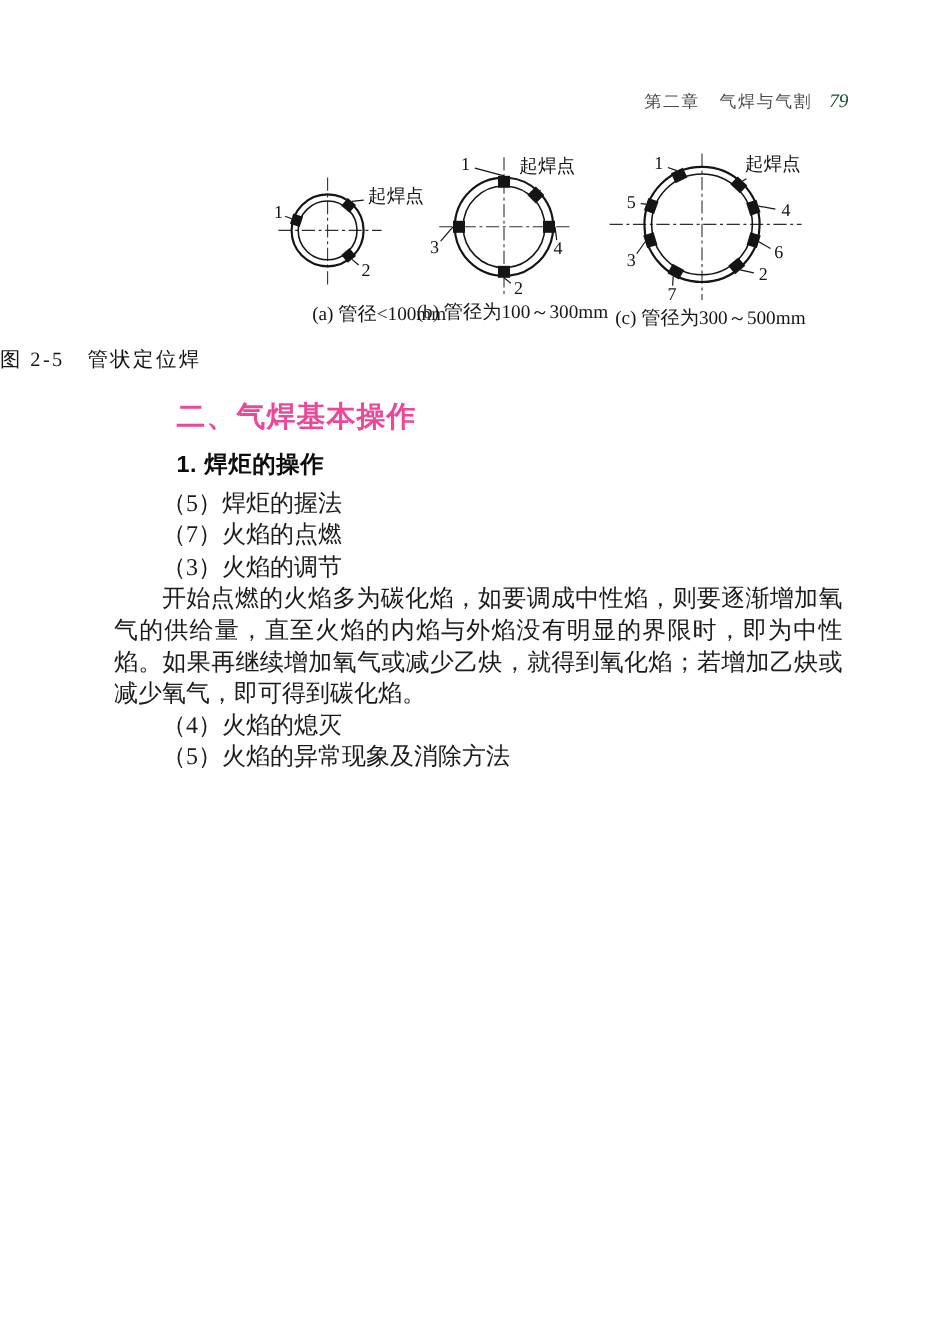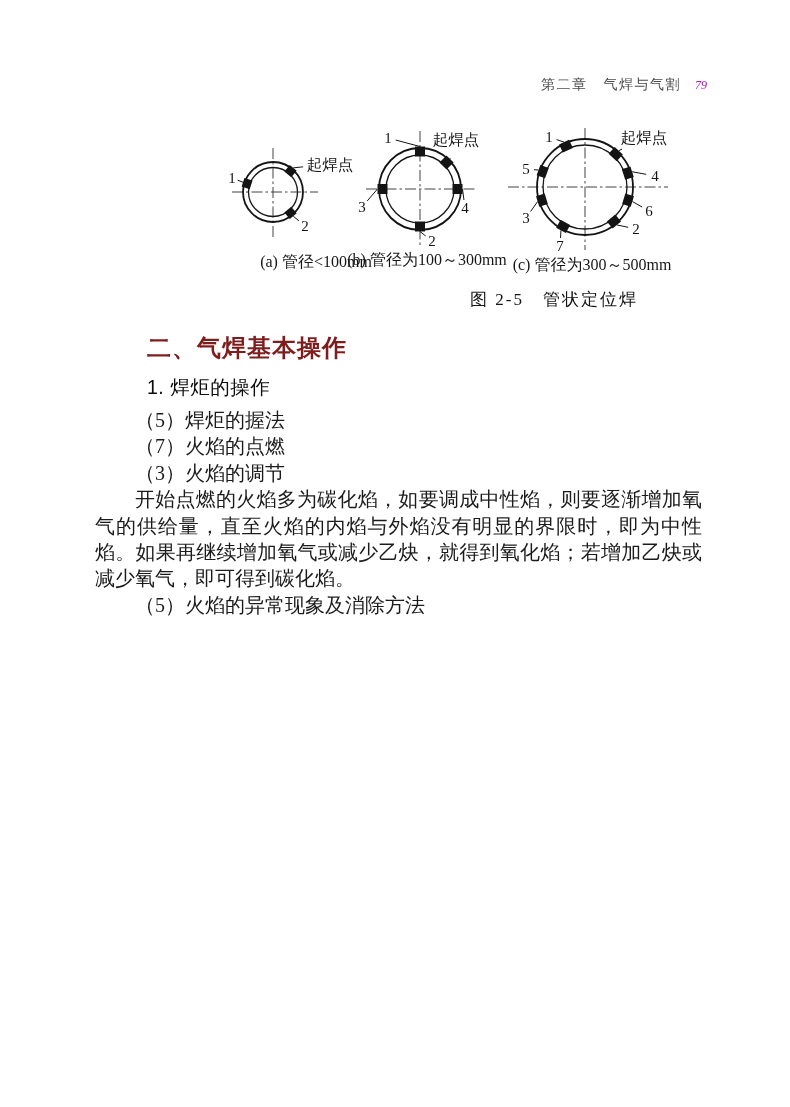--- a/index.html
+++ b/index.html
@@ -15,54 +15,54 @@
   
   .running-head{
     position:absolute;top:76px;right:83px;
     font-family:"Liberation Sans","DejaVu Sans",sans-serif;
     font-size:14px;color:#4a4a4a;letter-spacing:1.5px;
     display:flex;align-items:baseline;
   }
   .running-head .rh-title{margin-left:16px;}
   .running-head .rh-page{
     margin-left:14px;font-family:"Liberation Serif",serif;
-    font-style:italic;font-size:12px;letter-spacing:0;color:#a21caf;
+    font-style:italic;font-size:16px;letter-spacing:0;color:#14532d;
   }
   
   .fig-svg{position:absolute;left:200px;top:110px;width:500px;height:185px;}
   .cl{stroke:#2e2e2e;stroke-width:0.9;stroke-dasharray:11 3 2.5 3;fill:none;}
   .ring-outer{fill:none;stroke:#141414;stroke-width:1.8;}
   .ring-inner{fill:none;stroke:#141414;stroke-width:1.3;}
   .tack{fill:#141414;}
   .leader{stroke:#141414;stroke-width:1;}
   .dlabel{font-family:"Liberation Serif","DejaVu Serif",serif;font-size:15px;
     text-anchor:middle;dominant-baseline:central;fill:#141414;}
   .dlabel.cjk{font-size:15.5px;}
   .diag-caption{
     position:absolute;transform:translateX(-50%);
     font-size:16px;white-space:nowrap;color:#161616;
   }
   .cap-a{left:316px;top:252px;}
   .cap-b{left:427px;top:250px;}
   .cap-c{left:592px;top:255px;}
   .fig-caption{
     position:absolute;left:0;top:288px;width:638px;
-    text-align:right;font-size:17px;letter-spacing:2px;color:#161616;
+    text-align:left;font-size:17px;letter-spacing:2px;color:#161616;
   }
   
   .section-title{
     position:absolute;left:147px;top:333px;
     font-family:"Liberation Sans","DejaVu Sans",sans-serif;
-    font-weight:bold;font-size:24px;line-height:29px;color:#7f1d1d;
+    font-weight:bold;font-size:24px;line-height:29px;color:#ec4899;
     letter-spacing:1px;
   }
   .section-subtitle{
     position:absolute;left:147px;top:375px;
     font-family:"Liberation Sans","DejaVu Sans",sans-serif;
-    font-weight:normal;font-size:19.5px;line-height:24px;color:#0d0d0d;
+    font-weight:bold;font-size:19.5px;line-height:24px;color:#0d0d0d;
     letter-spacing:0.5px;
   }
   
   .body-text{
     position:absolute;left:95px;top:407px;width:607px;
     font-size:20px;line-height:26.4px;
   }
   .para-head{text-indent:2em;}
   .para-body{margin:0;text-indent:2em;text-align:justify;text-justify:inter-ideograph;}
 </style>
@@ -153,16 +153,17 @@
   <div class="fig-caption">图 2-5　管状定位焊</div>
 
   <div class="section-title">二、气焊基本操作</div>
   <div class="section-subtitle">1. 焊炬的操作</div>
 
   <div class="body-text">
       <div class="para-head">（5）焊炬的握法</div>
       <div class="para-head">（7）火焰的点燃</div>
       <div class="para-head">（3）火焰的调节</div>
       <p class="para-body">开始点燃的火焰多为碳化焰，如要调成中性焰，则要逐渐增加氧气的供给量，直至火焰的内焰与外焰没有明显的界限时，即为中性焰。如果再继续增加氧气或减少乙炔，就得到氧化焰；若增加乙炔或减少氧气，即可得到碳化焰。</p>
+      <div class="para-head">（4）火焰的熄灭</div>
       <div class="para-head">（5）火焰的异常现象及消除方法</div>
     </div>
 
 </div>
 
 </body></html>

